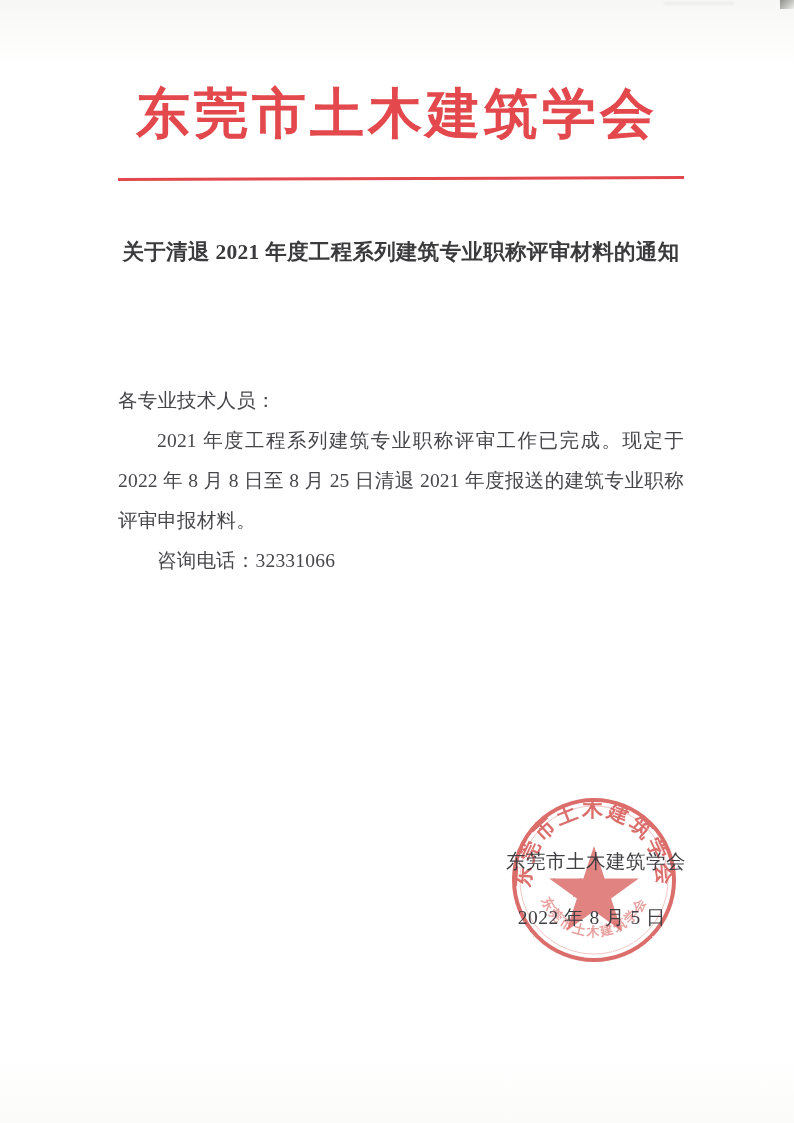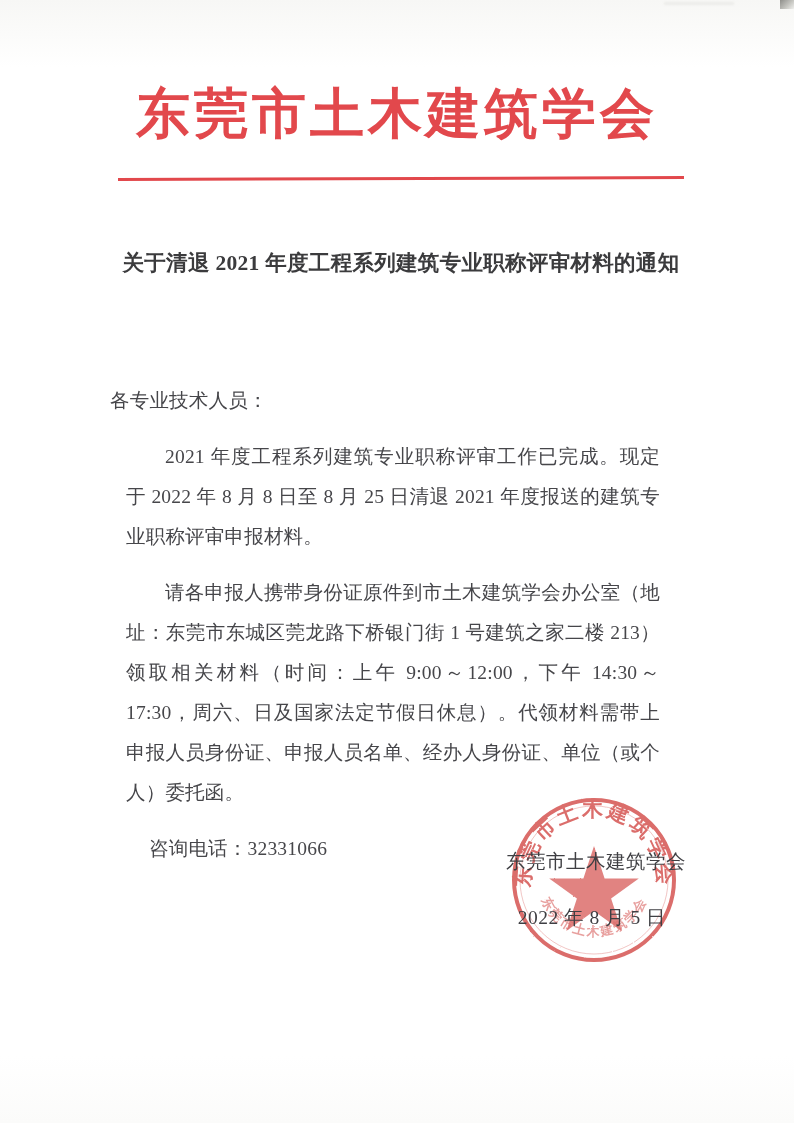--- a/index.html
+++ b/index.html
@@ -76,53 +76,53 @@
     left: 118px;
     width: 566px;
     height: 3px;
     background: #e2484c;
     transform: rotate(-0.18deg);
   }
 
   
   .doc-title {
     position: absolute;
-    top: 241px;
+    top: 230px;
     left: 118px;
     width: 566px;
     text-align: center;
     font-family: "Liberation Serif", "DejaVu Serif", serif;
     font-weight: 700;
     font-size: 21.5px;
     line-height: 44px;
     color: #3b3b3d;
     letter-spacing: 0.3px;
   }
 
   
   .body-block {
     position: absolute;
     top: 381px;
-    left: 110px;
+    left: 118px;
     width: 566px;
     color: #46464a;
     font-size: 19.5px;
     line-height: 40px;
     text-align: justify;
     text-justify: inter-character;
     letter-spacing: 0.2px;
   }
 
   .salutation {
     margin: 0 0 0 0;
     text-align: left;
   }
 
   .para {
-    margin: 16px;
+    margin: 0;
     text-indent: 2em;
     text-align: justify;
     text-justify: inter-character;
   }
 
   .para-short {
     margin: 0;
     text-indent: 2em;
     text-align: left;
   }
@@ -168,21 +168,20 @@
   <div class="letterhead">
     <div class="letterhead-title">东莞市土木建筑学会</div>
   </div>
   <div class="letterhead-rule"></div>
 
   <div class="doc-title">关于清退 2021 年度工程系列建筑专业职称评审材料的通知</div>
 
   <div class="body-block">
     <p class="salutation">各专业技术人员：</p>
     <p class="para">2021 年度工程系列建筑专业职称评审工作已完成。现定于 2022 年 8 月 8 日至 8 月 25 日清退 2021 年度报送的建筑专业职称评审申报材料。</p>
-    <p class="para">请各申报人携带身份证原件到市土木建筑学会办公室（地址：东莞市东城区莞龙路下桥银门街 1 号建筑之家二楼 213）领取相关材料（时间：上午 9:00～12:00，下午 14:30～17:30，周六、日及国家法定节假日休息）。代领材料需带上申报人员身份证、申报人员名单、经办人身份证、单位（或个人）委托函。</p>
     <p class="para-short">咨询电话：32331066</p>
   </div>
 
   <div class="seal">
     <svg width="172" height="172" viewBox="0 0 172 172" aria-hidden="true">
       <defs>
         <path id="sealArcTop" d="M 22 86 A 64 64 0 0 1 150 86" fill="none"></path>
         <path id="sealArcBottom" d="M 30 86 A 56 56 0 0 0 142 86" fill="none"></path>
         <filter id="inkRough" x="-20%" y="-20%" width="140%" height="140%">
           <feTurbulence type="fractalNoise" baseFrequency="0.9" numOctaves="2" result="n"></feTurbulence>

